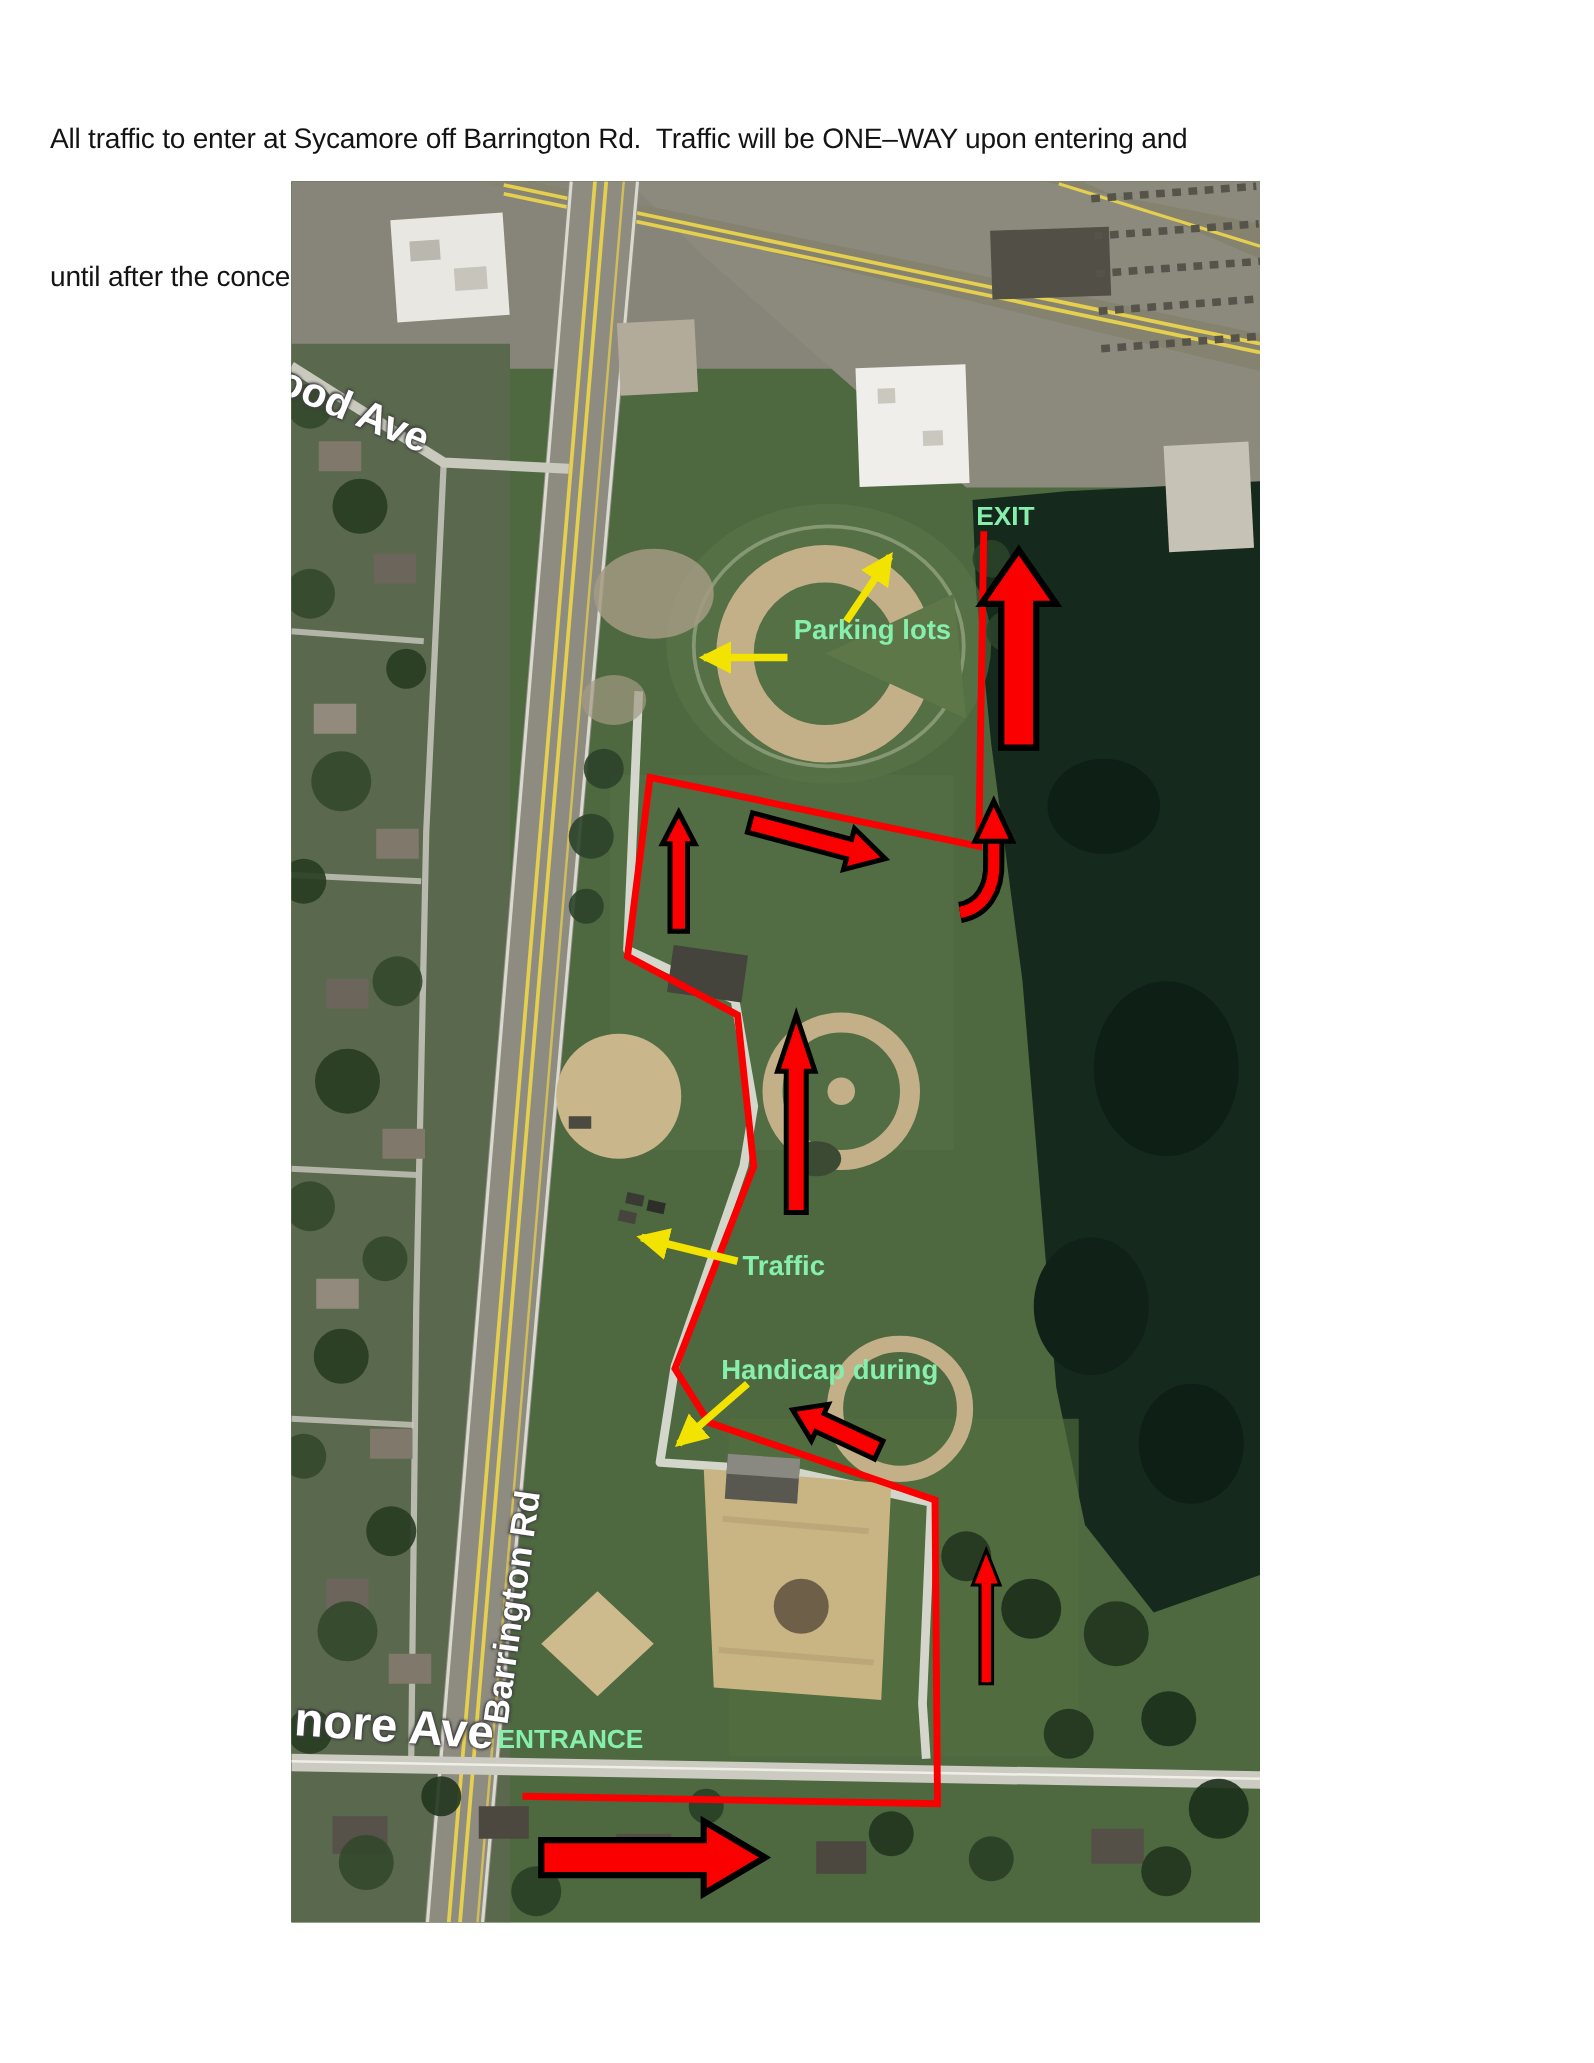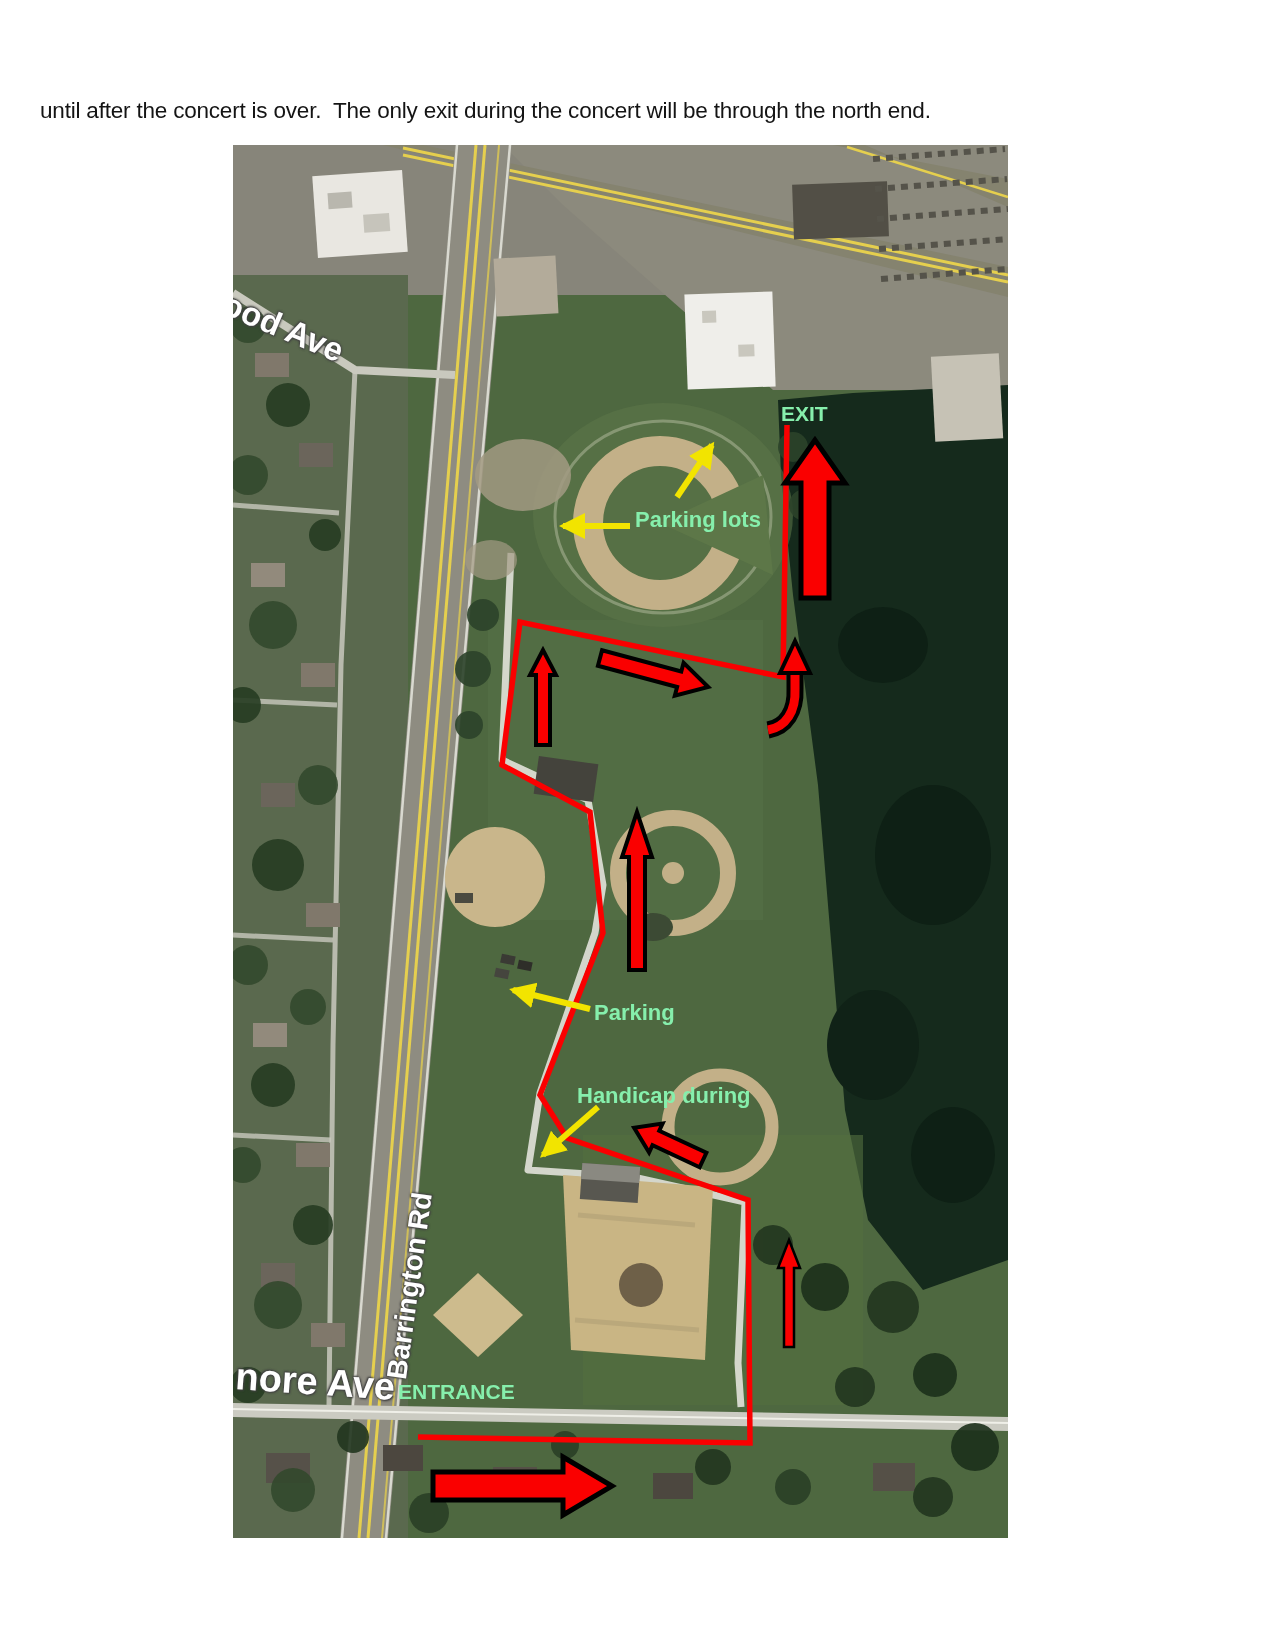--- a/index.html
+++ b/index.html
@@ -16,20 +16,21 @@
   .st-nore{left:4px;top:1212px;font-size:38px;transform:rotate(4deg);transform-origin:0 0;}
   .st-barr{left:150px;top:1232px;font-size:28px;transform:rotate(-82deg);transform-origin:0 0;}
   .st-wood{left:-2px;top:142px;font-size:33px;transform:rotate(23deg);transform-origin:0 0;}
 </style>
 </head>
 <body>
 
 <div class="page">
 
   <div class="intro">
+    <div>All traffic to enter at Sycamore off Barrington Rd.  Traffic will be ONE–WAY upon entering and</div>
     <div>until after the concert is over.  The only exit during the concert will be through the north end.</div>
   </div>
 
   <div class="map">
     <svg width="775" height="1393" viewBox="0 0 775 1393">
       <defs>
         <marker id="yhead" markerUnits="userSpaceOnUse" markerWidth="30" markerHeight="28" refX="22" refY="13" orient="auto">
           <path d="M0,0 L26,13 L0,26 Z" fill="#f2e400"></path>
         </marker>
       </defs>
@@ -214,22 +215,22 @@
 
       <g stroke="#f2e400" stroke-width="6">
         <line x1="397" y1="381" x2="330" y2="381" marker-end="url(#yhead)"></line>
         <line x1="444" y1="352" x2="479" y2="300" marker-end="url(#yhead)"></line>
         <line x1="357" y1="864" x2="280" y2="845" marker-end="url(#yhead)"></line>
         <line x1="365" y1="962" x2="310" y2="1010" marker-end="url(#yhead)"></line>
       </g>
     </svg>
 
     <span class="anno small" style="left:548px;top:258px">EXIT</span>
-    <span class="anno" style="left:402px;top:364px">Parking lots</span>
-    <span class="anno" style="left:361px;top:857px">Parking</span>
+    <span class="anno" style="left:402px;top:348px">Parking lots</span>
+    <span class="anno" style="left:361px;top:857px">Traffic</span>
     <span class="anno" style="left:344px;top:940px">Handicap during</span>
     <span class="anno small" style="left:165px;top:1236px">ENTRANCE</span>
 
     <span class="st st-wood">ood Ave</span>
     <span class="st st-barr">Barrington Rd</span>
     <span class="st st-nore">nore Ave</span>
   </div>
 </div>
 
 </body></html>

